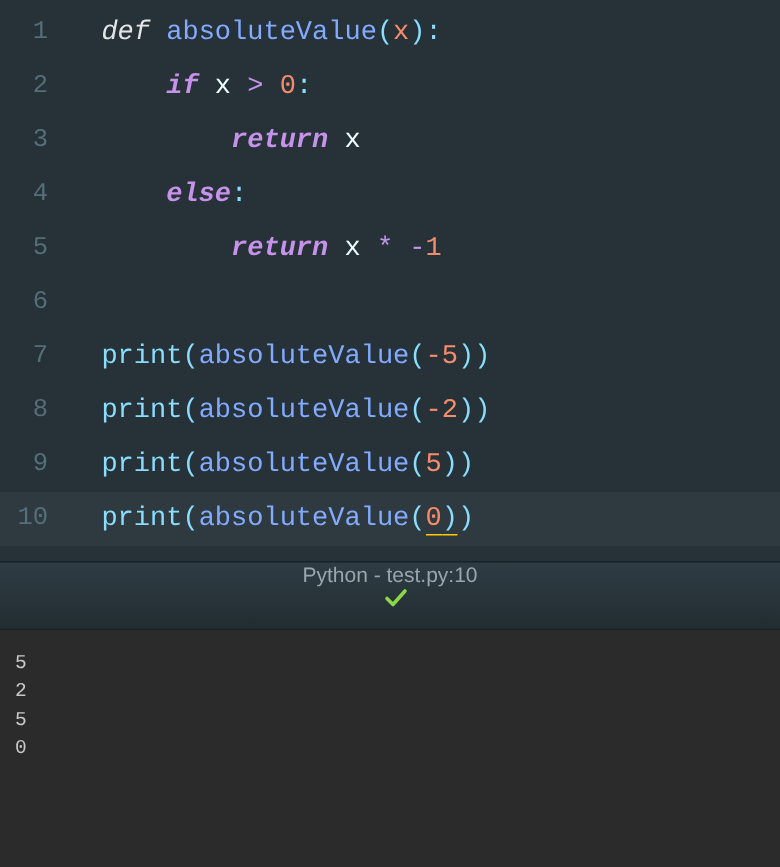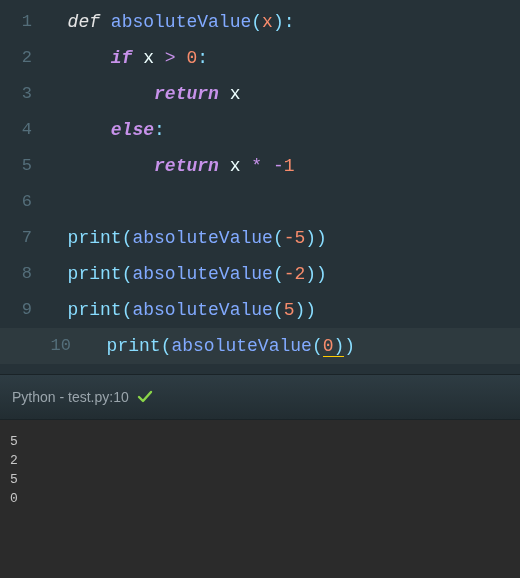--- a/index.html
+++ b/index.html
@@ -22,21 +22,20 @@
   }
   .line {
     display: flex;
     align-items: center;
     height: 36px;
     font-size: 18px;
     line-height: 36px;
   }
   .line.current {
     background: rgba(255,255,255,0.04);
-    padding-left: 39px;
   }
   .gutter {
     width: 46px;
     text-align: right;
     color: #546e7a;
     padding-right: 14px;
     user-select: none;
     font-size: 17px;
   }
   .code {
@@ -61,20 +60,21 @@
     background: linear-gradient(#2e3c43, #222d32);
     border-top: 1px solid #1a2327;
     border-bottom: 1px solid #1a2327;
     height: 46px;
     display: flex;
     align-items: center;
     padding: 0 12px;
     font-family: -apple-system, BlinkMacSystemFont, "Segoe UI", sans-serif;
     font-size: 14px;
     color: #9aa5ac;
+    flex-direction: column;
   }
   .status-bar .icon {
     margin-left: 8px;
     color: #8bd649;
     display: inline-flex;
     align-items: center;
   }
   .status-bar svg { display: block; }
 
   .console {

